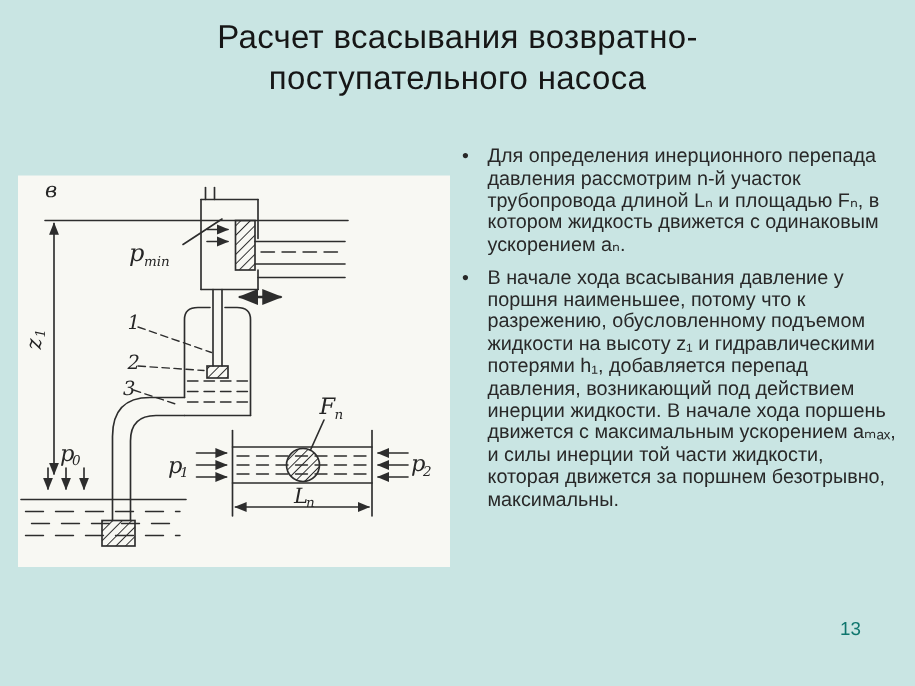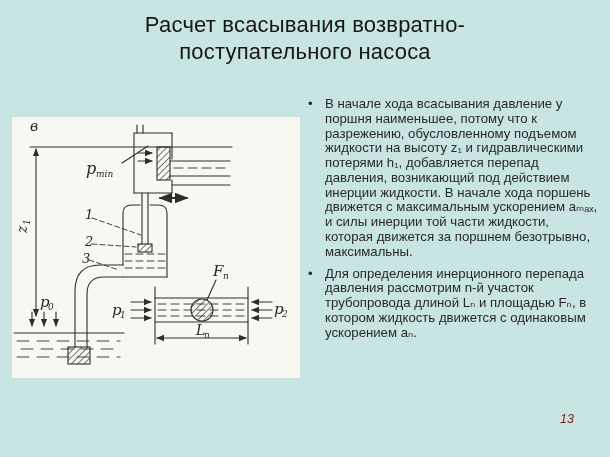--- a/index.html
+++ b/index.html
@@ -27,21 +27,21 @@
     font-size:13.2px;line-height:1.12;color:#282828;
   }
   .bullets li{position:relative;padding-left:22px;margin-bottom:7px;}
   .bullets li::before{
     content:"\2022";
     position:absolute;left:5px;top:0;
     font-size:13px;color:#282828;
   }
   .page-number{
     position:absolute;left:552px;top:412px;width:30px;
-    font-size:12.5px;color:#7f1d1d;text-align:center;font-style:italic;
+    font-size:12.5px;color:#0f766e;text-align:center;
   }
   .dlabel{font-family:"DejaVu Serif","Liberation Serif",serif;font-style:italic;}
 </style>
 </head>
 <body>
 
 <div class="slide">
 
   <h1 class="title">Расчет всасывания возвратно-поступательного насоса</h1>
 
@@ -200,22 +200,22 @@
         <g>
           <text x="184" y="218" font-size="14">L</text>
           <text x="192" y="221" font-size="9">n</text>
         </g>
       </g>
     </svg>
   </div>
 
   <ul class="bullets">
     <li>
+      <span>Для определения инерционного перепада давления рассмотрим n-й участок трубопровода длиной Lₙ и площадью Fₙ, в котором жидкость движется с одинаковым ускорением aₙ.</span>
+    </li>
+    <li>
       <span>В начале хода всасывания давление у поршня наименьшее, потому что к разрежению, обусловленному подъемом жидкости на высоту z₁ и гидравлическими потерями h₁, добавляется перепад давления, возникающий под действием инерции жидкости. В начале хода поршень движется с максимальным ускорением aₘₐₓ, и силы инерции той части жидкости, которая движется за поршнем безотрывно, максимальны.</span>
     </li>
-    <li>
-      <span>Для определения инерционного перепада давления рассмотрим n-й участок трубопровода длиной Lₙ и площадью Fₙ, в котором жидкость движется с одинаковым ускорением aₙ.</span>
-    </li>
   </ul>
 
   <div class="page-number">13</div>
 
 </div>
 
 </body></html>

